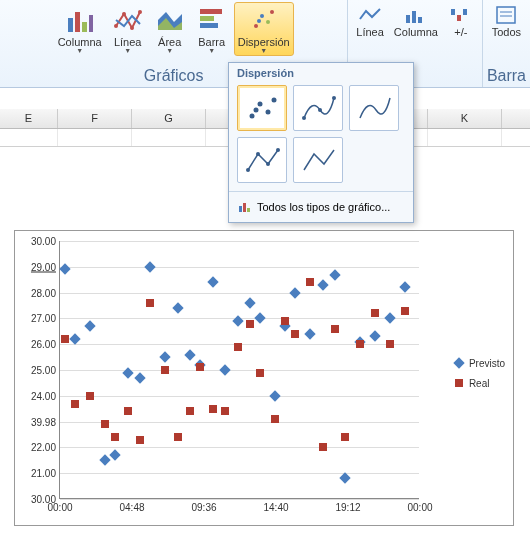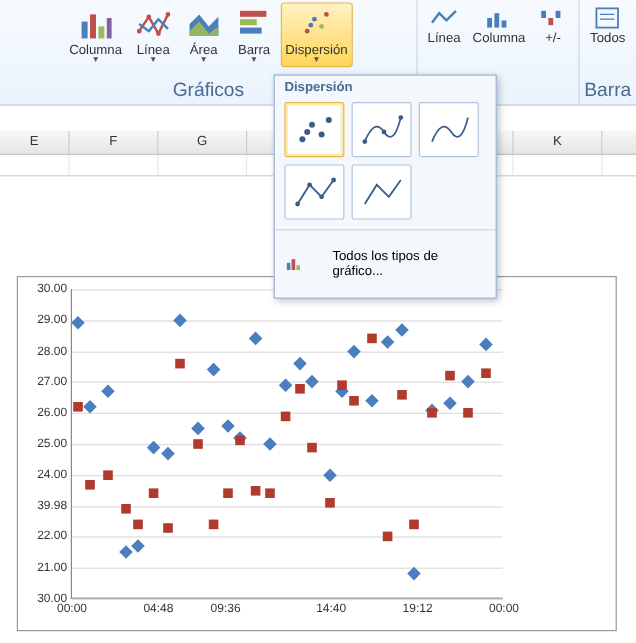--- a/index.html
+++ b/index.html
@@ -82,24 +82,24 @@
     display:flex; align-items:center; justify-content:center;
     border-radius: 2px;
     cursor: pointer;
   }
   .opt.sel {
     border: 1px solid #e8b44c;
     box-shadow: 0 0 0 2px #ffe9a8 inset;
   }
   .panel-footer {
     border-top: 1px solid #c7d7e8;
-    padding: 16px 8px;
+    padding: 6px 8px;
     display:flex;
     align-items:center;
-    gap:24px;
+    gap:4px;
     cursor:pointer;
   }
   
   .colhead {
     display: flex;
     background: linear-gradient(to bottom, #f7f7f7, #e6e6e6);
     border-bottom: 1px solid #bbb;
     height: 20px;
     margin-top: 21px;
   }
@@ -355,26 +355,26 @@
       <div class="ylab" style="top: 154.8px;">24.00</div>
       <div class="glh" style="top: 129px;"></div>
       <div class="ylab" style="top: 129px;">25.00</div>
       <div class="glh" style="top: 103.2px;"></div>
       <div class="ylab" style="top: 103.2px;">26.00</div>
       <div class="glh" style="top: 77.4px;"></div>
       <div class="ylab" style="top: 77.4px;">27.00</div>
       <div class="glh" style="top: 51.6px;"></div>
       <div class="ylab" style="top: 51.6px;">28.00</div>
       <div class="glh" style="top: 25.8px;"></div>
-      <div class="ylab" style="top: 25.8px;">29.00</div>
+      <div class="ylab" style="top: 25.8px; text-decoration: underline;">29.00</div>
       <div class="glh" style="top: 0px;"></div>
       <div class="ylab" style="top: 0px;">30.00</div>
       <div class="xlab" style="left: 0px;">00:00</div>
       <div class="xlab" style="left: 72px;">04:48</div>
-      <div class="xlab" style="left: 128px;">09:36</div>
+      <div class="xlab" style="left: 144px;">09:36</div>
       <div class="xlab" style="left: 216px;">14:40</div>
       <div class="xlab" style="left: 288px;">19:12</div>
       <div class="xlab" style="left: 360px;">00:00</div>
       <div class="pt diamond" style="left: 5px; top: 28.38px;"></div>
       <div class="pt diamond" style="left: 15px; top: 98.04px;"></div>
       <div class="pt diamond" style="left: 30px; top: 85.14px;"></div>
       <div class="pt diamond" style="left: 45px; top: 219.3px;"></div>
       <div class="pt diamond" style="left: 55px; top: 214.14px;"></div>
       <div class="pt diamond" style="left: 67.5px; top: 131.58px;"></div>
       <div class="pt diamond" style="left: 80px; top: 136.74px;"></div>
@@ -421,13 +421,23 @@
       <div class="pt square" style="left: 235px; top: 92.88px;"></div>
       <div class="pt square" style="left: 250px; top: 41.28px;"></div>
       <div class="pt square" style="left: 262.5px; top: 206.4px;"></div>
       <div class="pt square" style="left: 275px; top: 87.72px;"></div>
       <div class="pt square" style="left: 285px; top: 196.08px;"></div>
       <div class="pt square" style="left: 300px; top: 103.2px;"></div>
       <div class="pt square" style="left: 315px; top: 72.24px;"></div>
       <div class="pt square" style="left: 330px; top: 103.2px;"></div>
       <div class="pt square" style="left: 345px; top: 69.66px;"></div>
     </div>
+  <div class="legend" id="legend">
+      <div>
+        <div class="lg d"></div>
+        <span>Previsto</span>
+      </div>
+      <div>
+        <div class="lg s"></div>
+        <span>Real</span>
+      </div>
+    </div>
 </div>
 
 </body></html>

